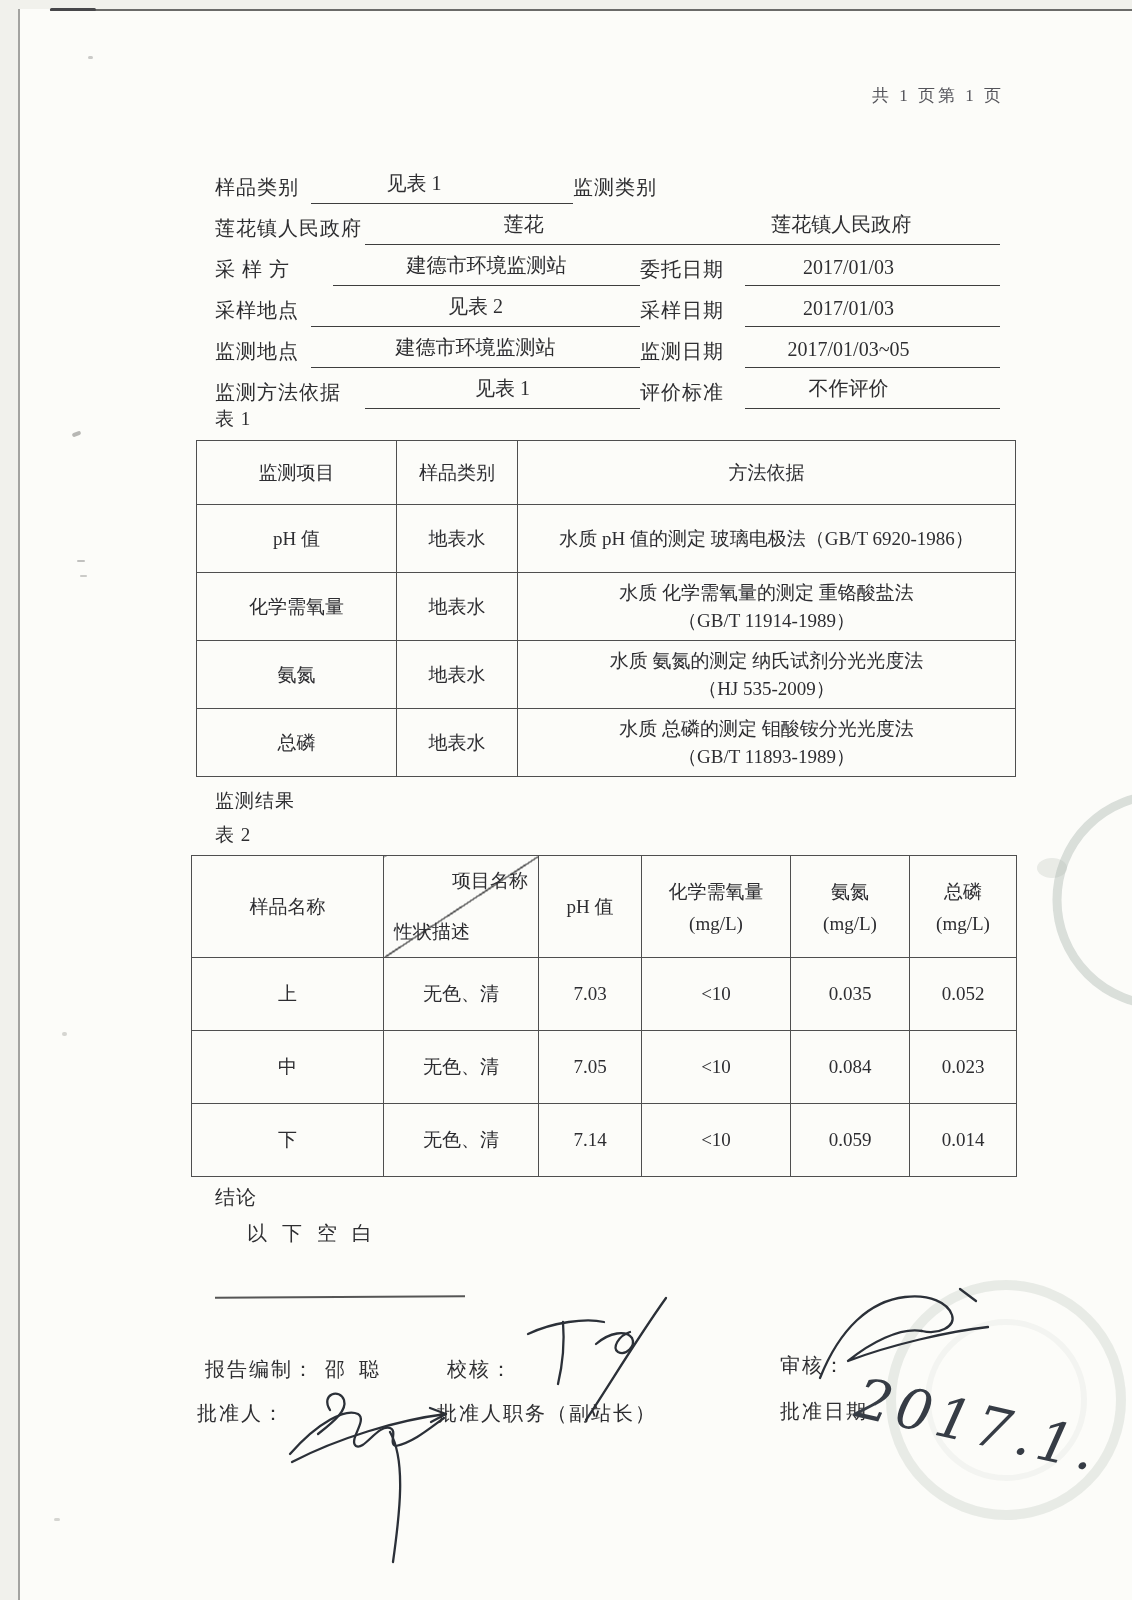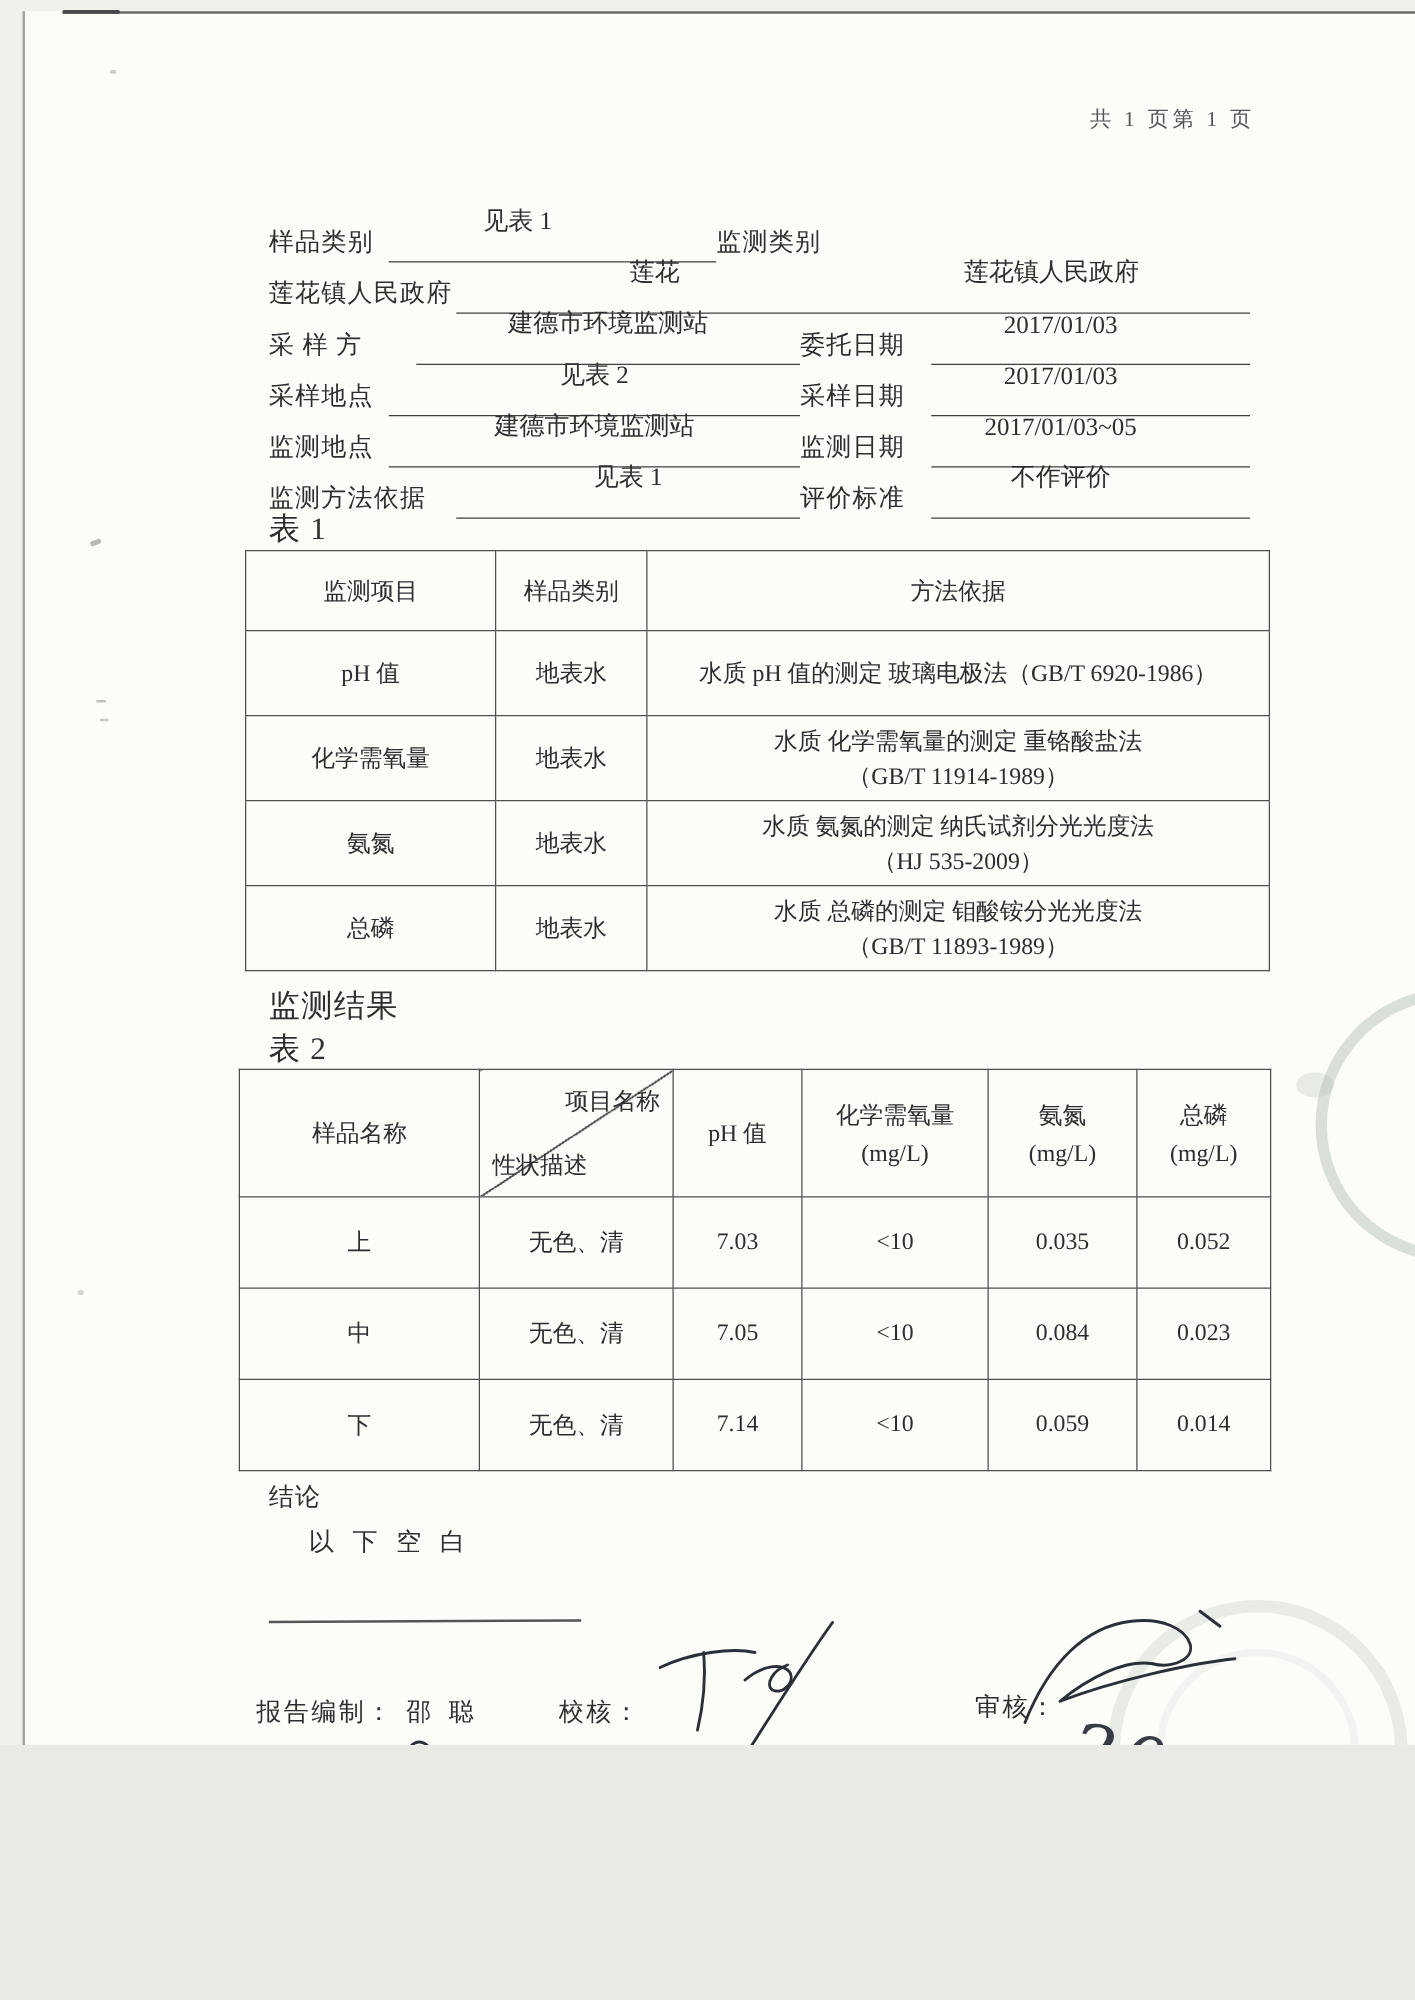--- a/index.html
+++ b/index.html
@@ -1,49 +1,49 @@
 <!DOCTYPE html>
 <html><head>
 <meta charset="utf-8">
 <style>
   * { margin:0; padding:0; box-sizing:border-box; }
   body { background:#e9e9e5; font-family:"Liberation Serif","DejaVu Serif",serif; }
   .page {
-    position:relative; width:1132px; height:1396px; margin:0 auto;
+    position:relative; width:1132px; height:1600px; margin:0 auto;
     background:#fcfcf9; overflow:hidden; color:#2e2e31;
   }
   
   .edge-top-strip { position:absolute; left:0; top:0; width:100%; height:9px; background:#f1f1ec; }
   .edge-left-strip { position:absolute; left:0; top:0; width:18px; height:100%; background:#f1f1ec; }
   .edge-top-line { position:absolute; left:50px; top:9px; width:1082px; height:2px; background:#6b6b69; }
   .edge-top-line-dark { position:absolute; left:50px; top:8px; width:46px; height:3px; background:#47474a; border-radius:2px; }
   .edge-left-line { position:absolute; left:18px; top:9px; width:2px; height:1591px; background:#a3a3a0; }
   .speck { position:absolute; background:#9a9a97; border-radius:2px; }
 
   .pagenum { position:absolute; top:84px; left:872px; font-size:17px; letter-spacing:3px; color:#54545a; }
 
   
   .formblock { position:absolute; left:215px; top:163px; width:785px; }
   .frow { display:grid; height:41px; align-items:end; font-size:20px; }
   .frow .lbl { padding-bottom:3px; letter-spacing:1px; white-space:nowrap; }
   .frow .val {
-    border-bottom:1.5px solid #3e3e3e; padding-bottom:19px;
+    border-bottom:1.5px solid #3e3e3e; padding-bottom:6px;
     display:flex; justify-content:center; align-items:flex-end; white-space:nowrap;
   }
   .r1 { grid-template-columns:96px 262px 105px 322px; }
   .r1 .v1 { padding-right:56px; }
   .r1 .v2 { justify-content:flex-start; padding-left:22px; }
   .r2 { grid-template-columns:150px 635px; }
   .r2 .val span { flex:1; text-align:center; }
   .r3 { grid-template-columns:118px 307px 105px 255px; }
   .r4, .r5 { grid-template-columns:96px 329px 105px 255px; }
   .r6 { grid-template-columns:150px 275px 105px 255px; }
   .r3 .v2, .r4 .v2, .r5 .v2, .r6 .v2 { padding-right:48px; }
 
-  .seclabel { position:absolute; font-size:25px; letter-spacing:1px; }
+  .seclabel { position:absolute; font-size:19px; letter-spacing:1px; }
 
   
   table { border-collapse:collapse; position:absolute; table-layout:fixed; }
   td, th { border:1px solid #4f4f4f; text-align:center; vertical-align:middle;
            font-weight:normal; font-size:19px; color:#2d2d31; }
   .t1 { left:196px; top:440px; width:820px; }
   .t1 .hrow { height:64px; }
   .t1 .drow { height:68px; }
   .t1 .m2 { margin-top:2px; }
   .t2 { left:191px; top:855px; width:825px; }

